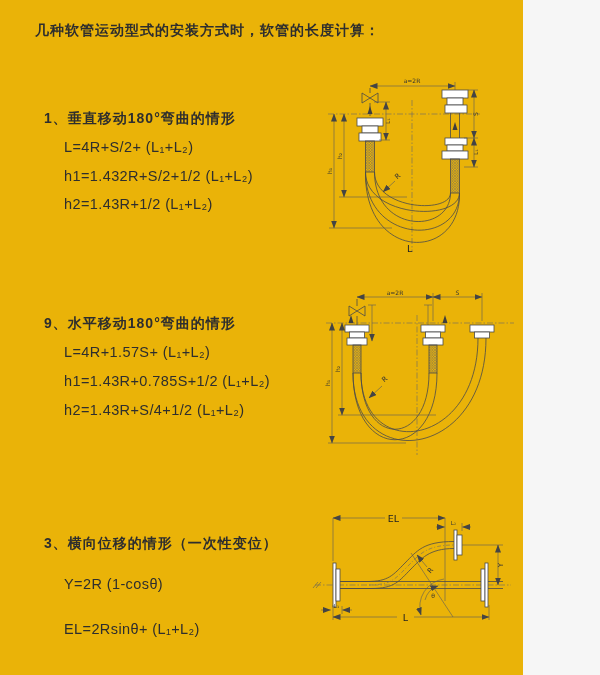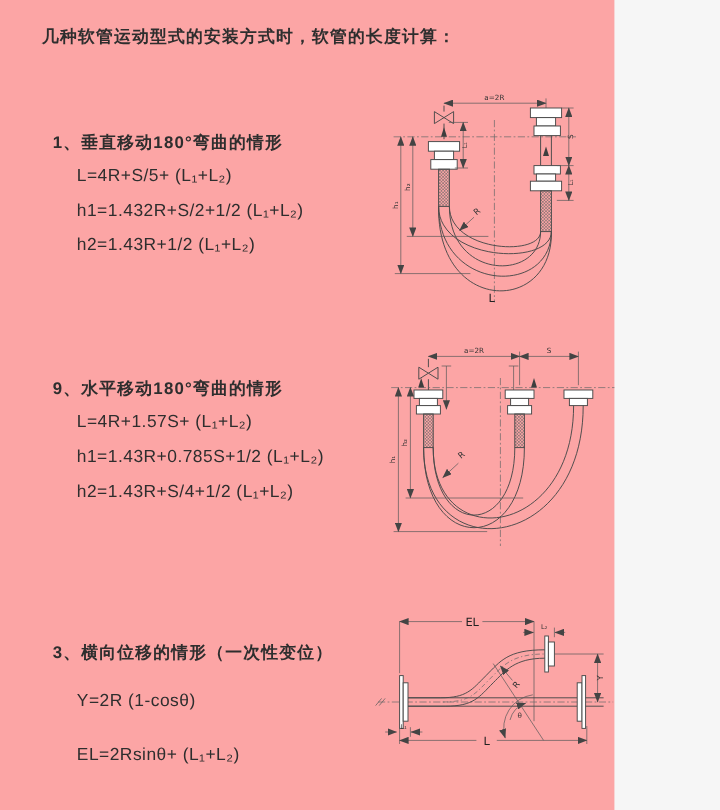--- a/index.html
+++ b/index.html
@@ -1,17 +1,17 @@
 <!DOCTYPE html>
 <html><head>
 <meta charset="utf-8">
 <style>
   html,body{margin:0;padding:0;background:#f6f6f6;}
-  #page{position:relative;width:512px;height:675px;background:#fca5a5;overflow:hidden;
-        font-family:"Liberation Sans","DejaVu Sans",sans-serif;color:#2e2e2e;}
+  #page{position:relative;width:512px;height:675px;background:#eab308;overflow:hidden;
+        font-family:"Liberation Sans","DejaVu Sans",sans-serif;color:#2e2e2e;padding-left:11px;}
   .title{position:absolute;left:35px;top:22px;font-size:14px;font-weight:700;letter-spacing:1px;}
   .sec-heading{position:absolute;font-size:14px;font-weight:700;letter-spacing:1px;white-space:nowrap;text-align:center;}
   .formula{position:absolute;left:64px;font-size:14.5px;font-weight:400;letter-spacing:.4px;white-space:nowrap;}
   .diagram{position:absolute;}
   
   .ln{fill:none;stroke:#4a4a4a;stroke-width:.8;}
   .thin{fill:none;stroke:#5a5a5a;stroke-width:.6;}
   .cl{fill:none;stroke:#6a6a6a;stroke-width:.6;stroke-dasharray:6 2 1.5 2;}
   .dsh{fill:none;stroke:#6a6a6a;stroke-width:.6;stroke-dasharray:4 2 1 2;}
   .fit{fill:#ffffff;stroke:#4a4a4a;stroke-width:.8;}
@@ -20,21 +20,21 @@
   .dl-big{font-family:"DejaVu Sans",sans-serif;font-size:9.5px;fill:#222;}
 </style>
 </head>
 <body>
 
 <div id="page">
 
   <div class="title">几种软管运动型式的安装方式时，软管的长度计算：</div>
 
   <div class="sec-heading" style="left:44px;top:110px">1、垂直移动180°弯曲的情形</div>
-  <div class="formula" style="top:139px">L=4R+S/5+ (L₁+L₂)</div>
+  <div class="formula" style="top:139px">L=4R+S/2+ (L₁+L₂)</div>
   <div class="formula" style="top:168px">h1=1.432R+S/2+1/2 (L₁+L₂)</div>
   <div class="formula" style="top:196px">h2=1.43R+1/2 (L₁+L₂)</div>
 
   <div class="sec-heading" style="left:44px;top:315px">9、水平移动180°弯曲的情形</div>
   <div class="formula" style="top:344px">L=4R+1.57S+ (L₁+L₂)</div>
   <div class="formula" style="top:373px">h1=1.43R+0.785S+1/2 (L₁+L₂)</div>
   <div class="formula" style="top:402px">h2=1.43R+S/4+1/2 (L₁+L₂)</div>
 
   <div class="sec-heading" style="left:44px;top:535px">3、横向位移的情形（一次性变位）</div>
   <div class="formula" style="top:576px">Y=2R (1-cosθ)</div>

